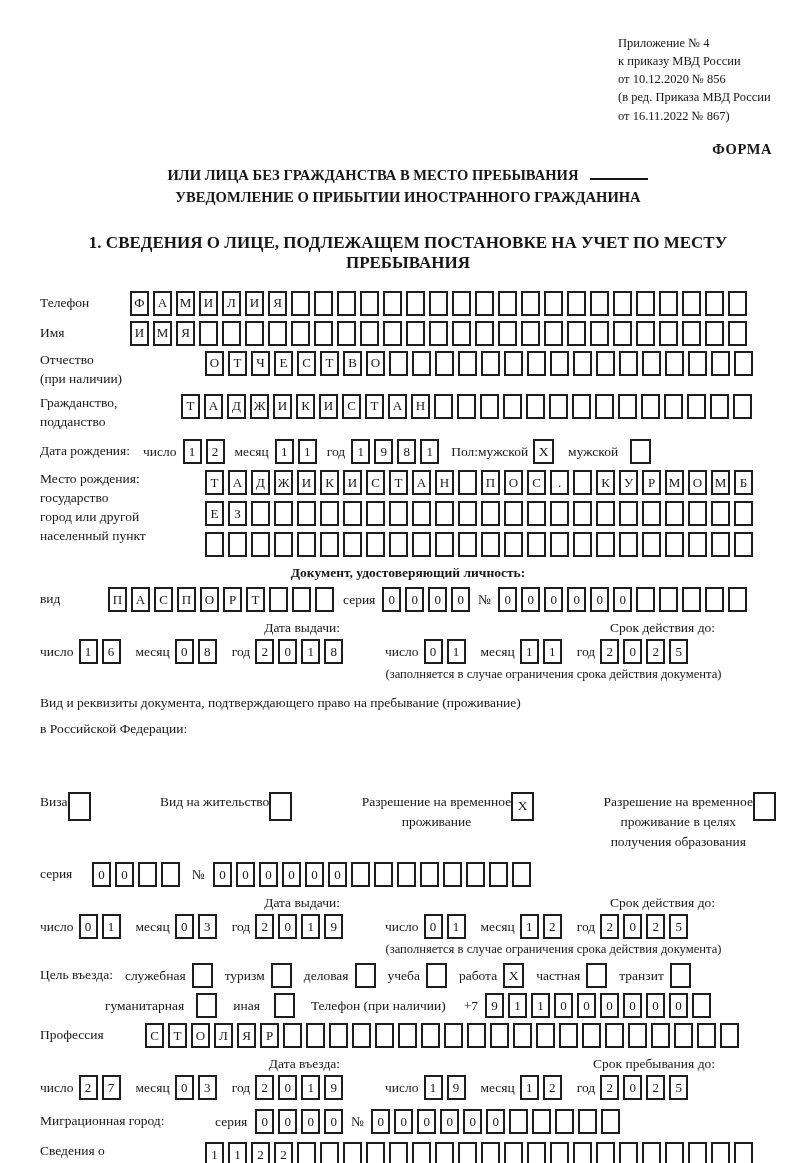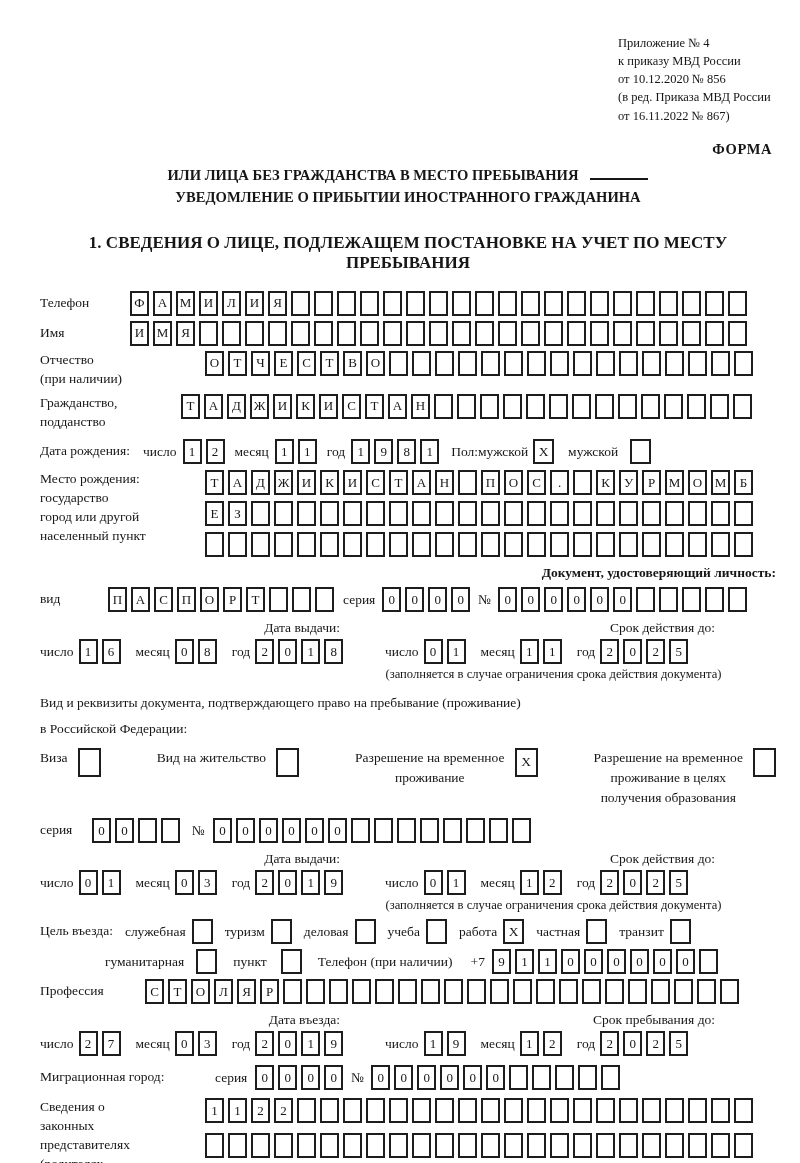--- a/index.html
+++ b/index.html
@@ -16,31 +16,31 @@
   .row{display:flex;align-items:center;margin-bottom:5px;}
   .row.top{align-items:flex-start;}
   .lbl{flex:none;line-height:1.4;}
   .cells{display:flex;gap:4px;flex:none;}
   .cell{flex:none;box-sizing:border-box;width:19px;height:25px;border:2px solid #1d1d1d;
         display:flex;align-items:center;justify-content:center;font-size:13px;background:#fff;}
   .cb{flex:none;box-sizing:border-box;width:21px;height:25px;border:2px solid #1d1d1d;
       display:inline-flex;align-items:center;justify-content:center;font-size:13.5px;background:#fff;}
   .cb.big{width:23px;height:29px;}
   .colcells{display:flex;flex-direction:column;gap:6px;}
-  .doc-head{text-align:right;font-weight:bold;margin:8px 0 6px;}
+  .doc-head{text-align:center;font-weight:bold;margin:8px 0 6px;}
   .dates{display:flex;margin-top:8px;}
   .dcol{flex:none;}
   .dhead{text-align:right;margin-bottom:3px;}
   .dline{display:flex;align-items:center;gap:5px;}
   .dlbl{flex:none;}
   .gap-l{margin-left:10px;}
   .note{font-size:12.6px;margin:3px 0 6px;margin-left:auto;width:445px;text-align:center;}
   .intro{margin:8px 0 2px;line-height:1.9;}
   .permit-row{display:flex;justify-content:space-between;align-items:flex-start;margin:6px 0 10px;}
-  .permit-item{display:flex;align-items:flex-start;gap:10px;}
+  .permit-item{display:flex;align-items:flex-start;margin-top:44px;}
   .permit-item .plbl{white-space:pre-line;text-align:center;line-height:1.5;}
   .opt{display:flex;align-items:center;gap:6px;margin-left:12px;}
   .opt:first-of-type{margin-left:6px;}
   .indent{padding-left:65px;}
 </style>
 </head>
 <body>
 
 <div class="page">
 
@@ -523,21 +523,21 @@
         <span class="cb"></span>
       </span>
   </div>
 
   <div class="row indent">
     <span class="opt" style="margin-left:0">
         <span>гуманитарная</span>
         <span class="cb" style="margin-left:6px"></span>
       </span>
     <span class="opt" style="margin-left:16px">
-        <span>пункт</span>
+        <span>иная</span>
         <span class="cb" style="margin-left:8px"></span>
       </span>
     <span class="dlbl" style="margin-left:16px">Телефон (при наличии)</span>
     <span class="dlbl" style="margin-left:18px">+7</span>
     <span class="cells" style="margin-left:7px">
         <span class="cell">9</span>
         <span class="cell">1</span>
         <span class="cell">1</span>
         <span class="cell">0</span>
         <span class="cell">0</span>

